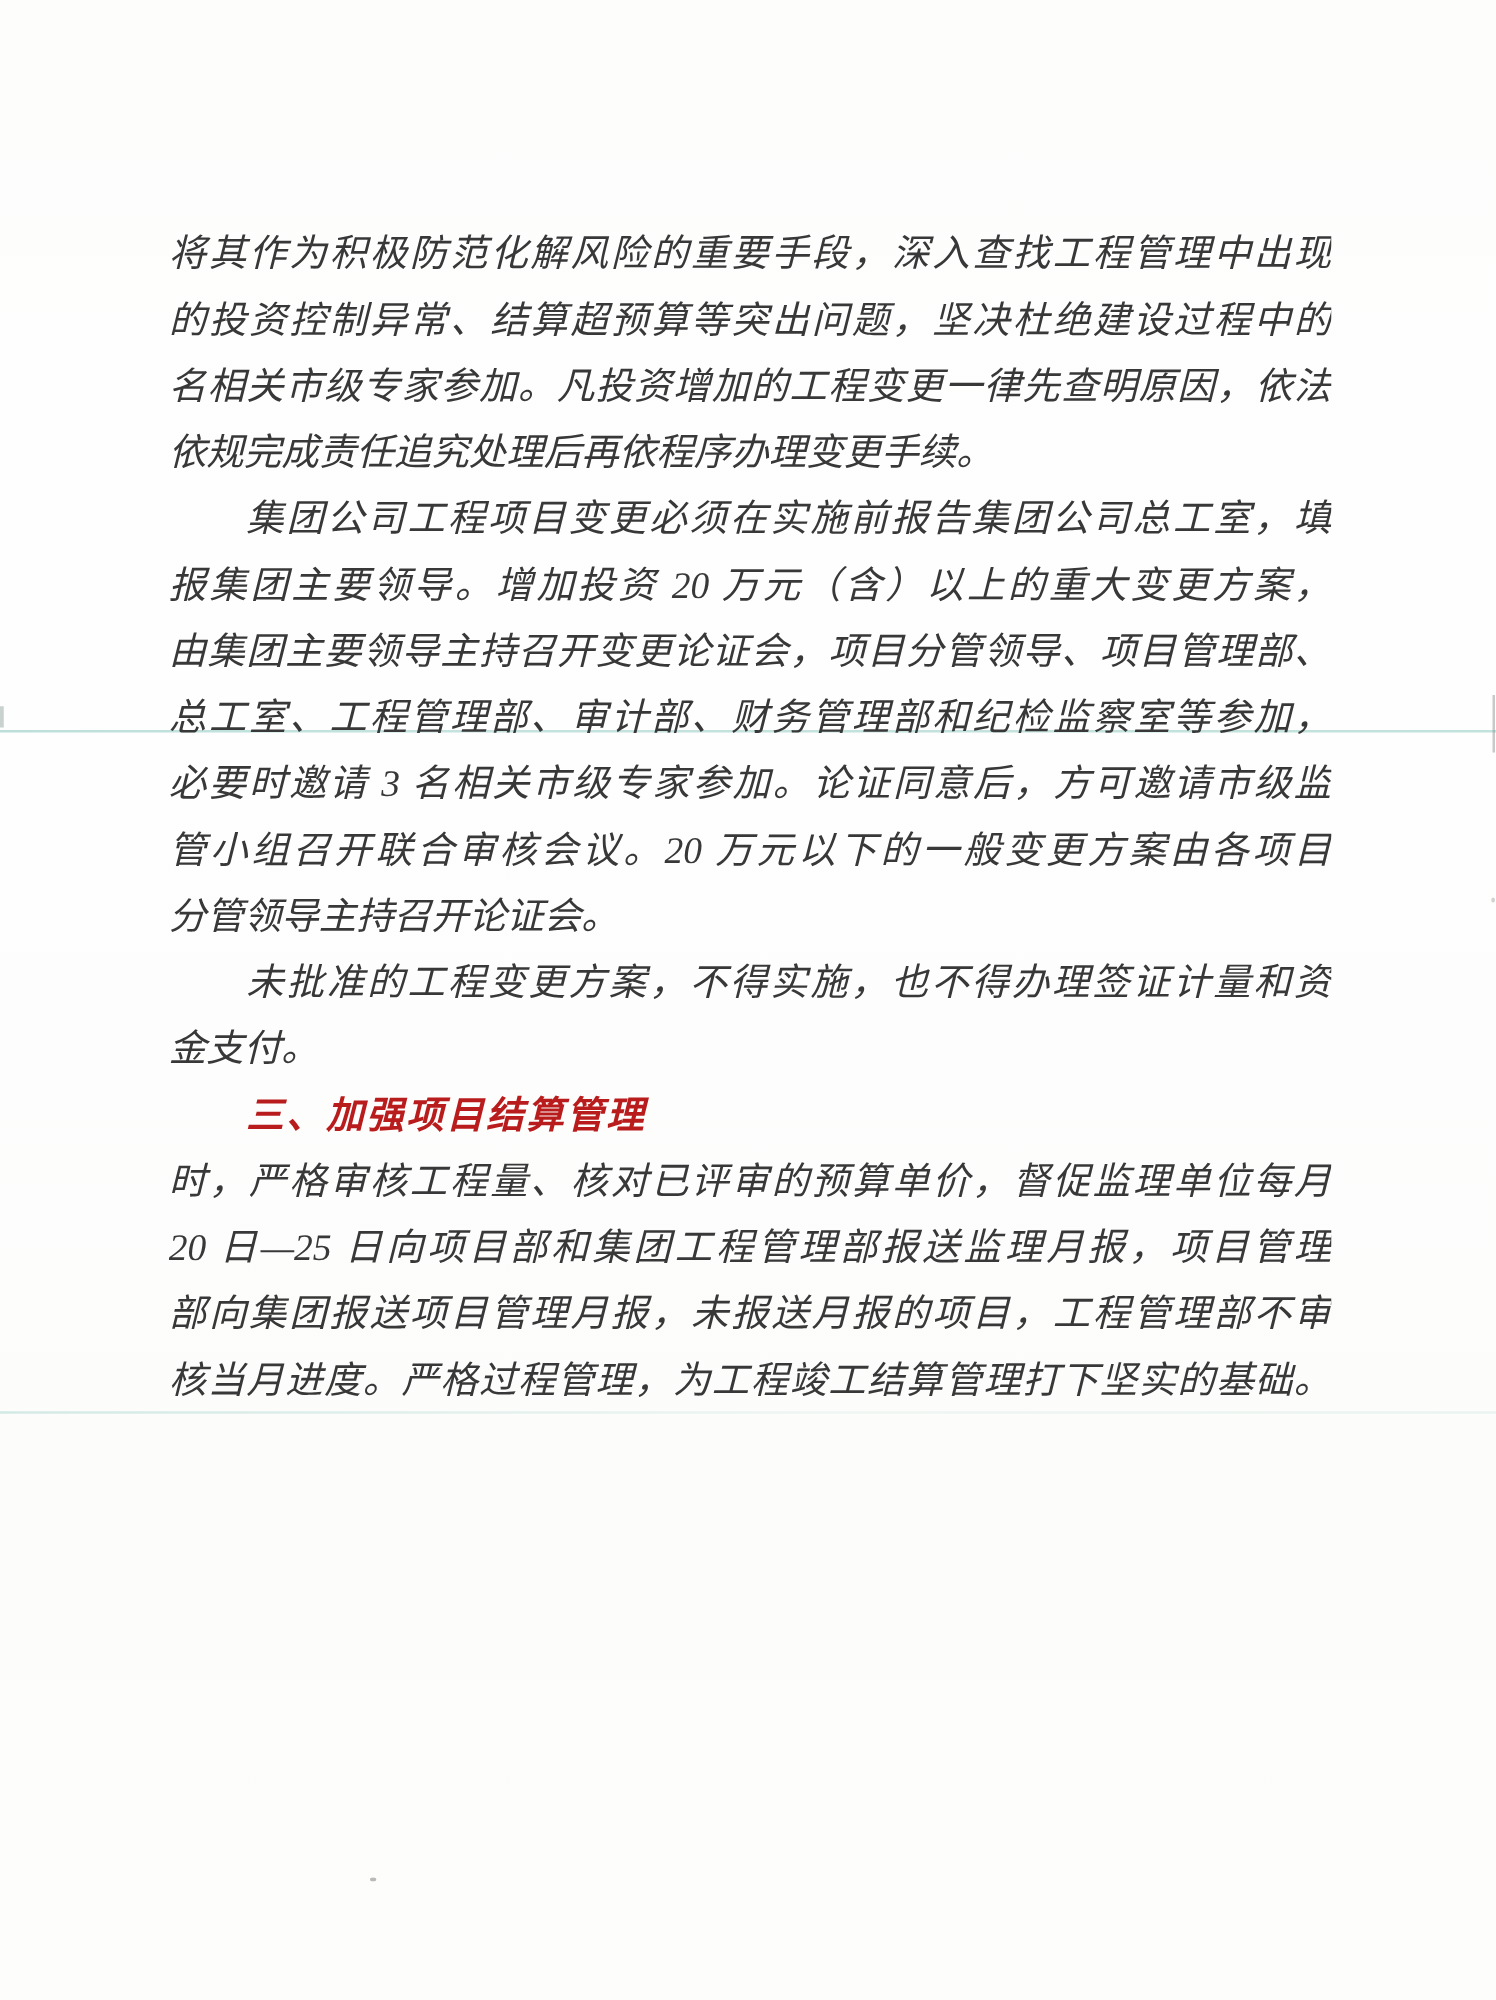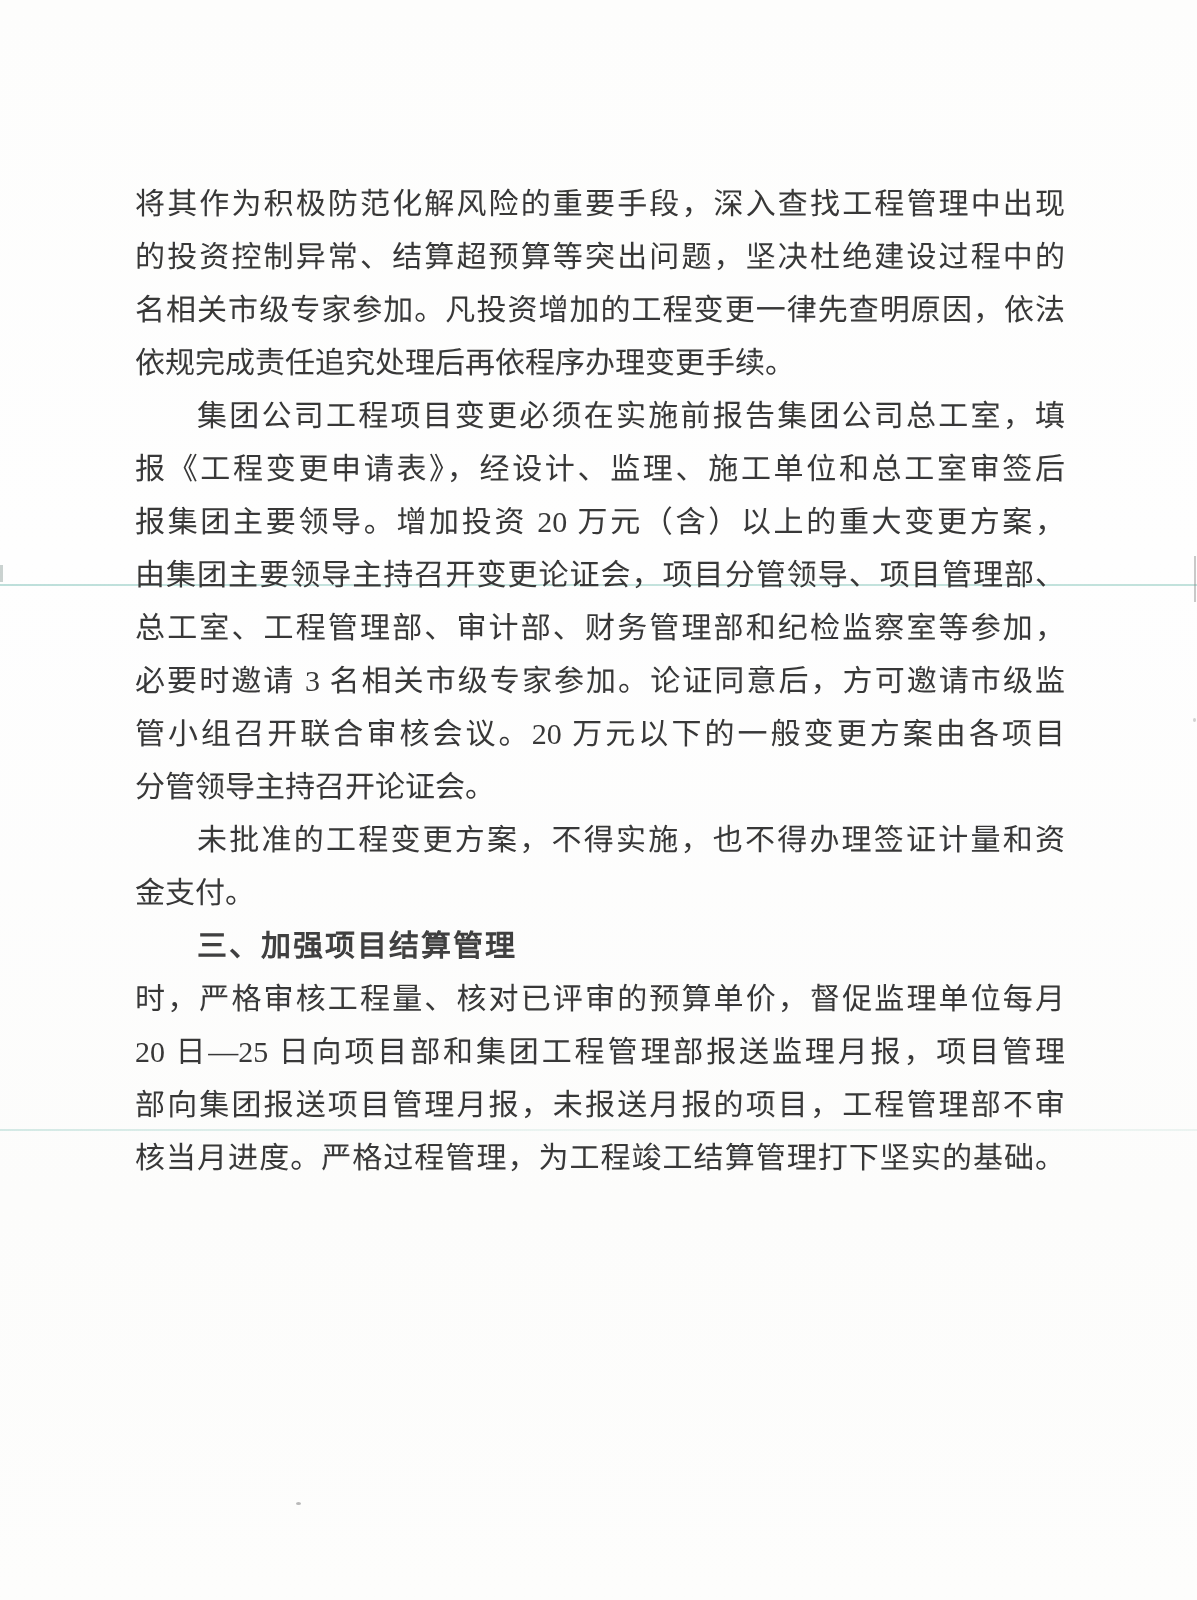--- a/index.html
+++ b/index.html
@@ -57,29 +57,30 @@
     color: #383838;
     font-size: 30px;
   }
   .line {
     height: 53px;
     line-height: 53px;
     text-align: justify;
     text-align-last: justify;
     text-justify: inter-character;
     overflow: hidden;
+    font-style: italic;
   }
   .line.indent { text-indent: 62px; }
   
   .para:not(.continues) > .line:last-child { text-align-last: left; }
   
   .para.heading > .line {
     font-family: "Liberation Sans", "DejaVu Sans", sans-serif;
     font-weight: 700;
-    color: #404040;
+    color: #b91c1c;
     letter-spacing: 2px;
     text-align-last: left;
   }
 </style>
 </head>
 <body>
 
 <div class="paper"></div>
 
 <div class="artifact artifact-teal-1"></div>
@@ -91,21 +92,20 @@
 
 <div class="textblock">
     <div class="para">
       <div class="line">将其作为积极防范化解风险的重要手段，深入查找工程管理中出现</div>
       <div class="line">的投资控制异常、结算超预算等突出问题，坚决杜绝建设过程中的</div>
       <div class="line">名相关市级专家参加。凡投资增加的工程变更一律先查明原因，依法</div>
       <div class="line">依规完成责任追究处理后再依程序办理变更手续。</div>
     </div>
     <div class="para">
       <div class="line indent">集团公司工程项目变更必须在实施前报告集团公司总工室，填</div>
-      <div class="line">报《工程变更申请表》，经设计、监理、施工单位和总工室审签后</div>
       <div class="line">报集团主要领导。增加投资 20 万元（含）以上的重大变更方案，</div>
       <div class="line">由集团主要领导主持召开变更论证会，项目分管领导、项目管理部、</div>
       <div class="line">总工室、工程管理部、审计部、财务管理部和纪检监察室等参加，</div>
       <div class="line">必要时邀请 3 名相关市级专家参加。论证同意后，方可邀请市级监</div>
       <div class="line">管小组召开联合审核会议。20 万元以下的一般变更方案由各项目</div>
       <div class="line">分管领导主持召开论证会。</div>
     </div>
     <div class="para">
       <div class="line indent">未批准的工程变更方案，不得实施，也不得办理签证计量和资</div>
       <div class="line">金支付。</div>

